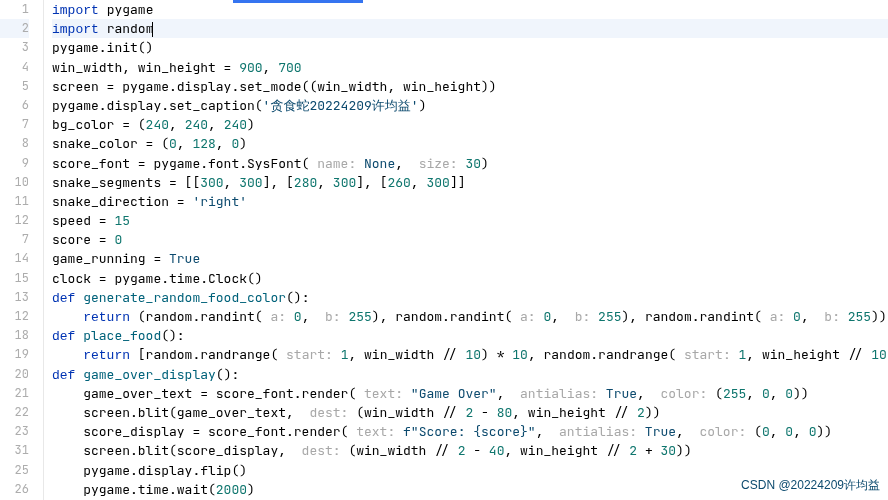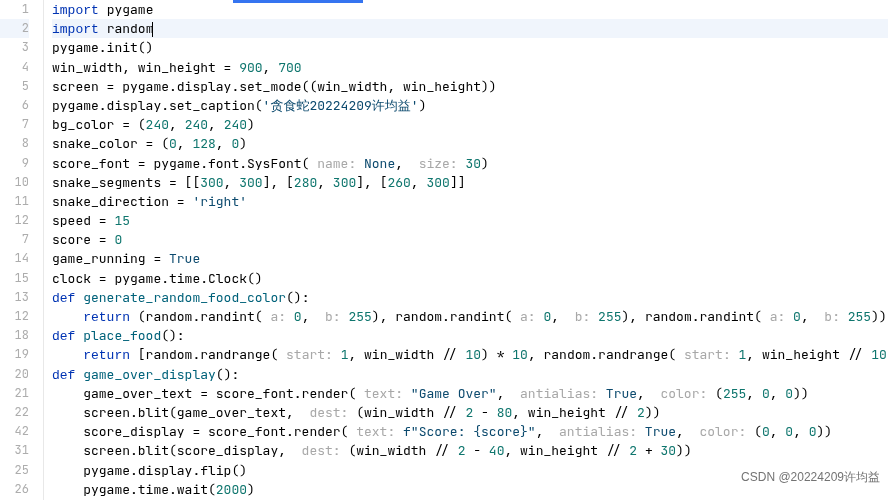--- a/index.html
+++ b/index.html
@@ -53,23 +53,23 @@
     .cursor {
       display: inline-block;
       width: 1px;
       height: 15px;
       background: #000;
       vertical-align: middle;
       margin-left: -1px;
     }
     .watermark {
       position: absolute;
-      bottom: 14px;
+      bottom: 6px;
       right: 8px;
-      color: #737373;
+      color: #0c4a6e;
       font-size: 12px;
       font-family: sans-serif;
     }
     .tab-indicator {
       position: absolute;
       top: 0;
       left: 233px;
       width: 130px;
       height: 3px;
       background: #3574f0;
@@ -97,21 +97,21 @@
       <div class="line-wrap">7</div>
       <div class="line-wrap">14</div>
       <div class="line-wrap">15</div>
       <div class="line-wrap">13</div>
       <div class="line-wrap">12</div>
       <div class="line-wrap">18</div>
       <div class="line-wrap">19</div>
       <div class="line-wrap">20</div>
       <div class="line-wrap">21</div>
       <div class="line-wrap">22</div>
-      <div class="line-wrap">42</div>
+      <div class="line-wrap">23</div>
       <div class="line-wrap">31</div>
       <div class="line-wrap">25</div>
       <div class="line-wrap">26</div>
     </div>
   <div class="code" id="code">
       <div class="line-wrap"><span class="kw">import</span> <span class="ident">pygame</span></div>
       <div class="line-wrap highlighted"><span class="kw">import</span> <span class="ident">random</span><span class="cursor"></span></div>
       <div class="line-wrap"><span class="ident">pygame.init()</span></div>
       <div class="line-wrap"><span class="ident">win_width, win_height = </span><span class="num">900</span><span class="ident">, </span><span class="num">700</span></div>
       <div class="line-wrap"><span class="ident">screen = pygame.display.set_mode((win_width, win_height))</span></div>

